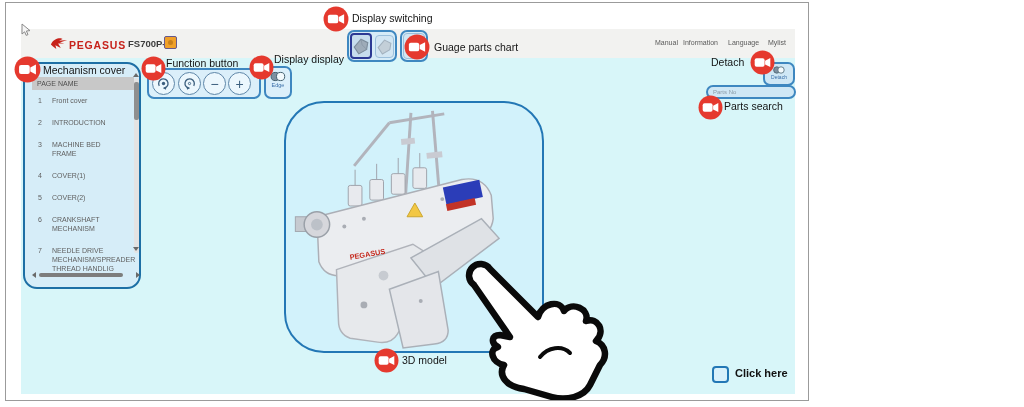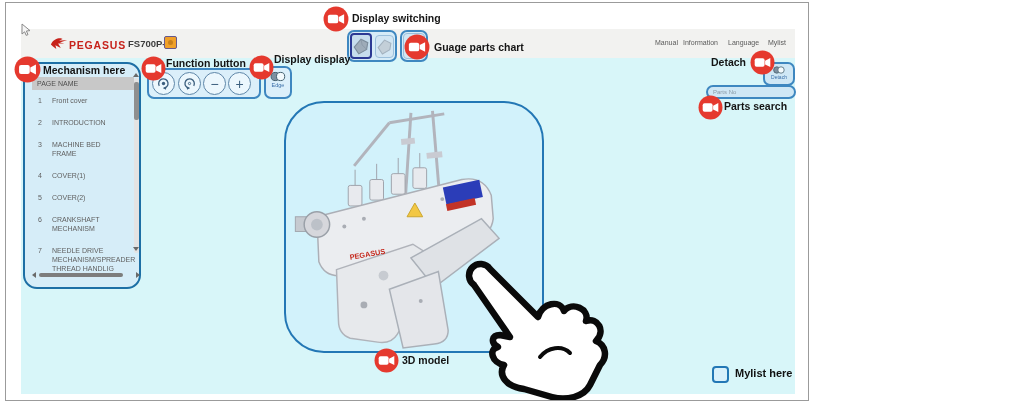--- a/index.html
+++ b/index.html
@@ -17,21 +17,21 @@
   #gauge-mini-btn i { position:absolute; left:3px; top:3px; width:5px; height:5px; background:#c87f1a; border-radius:50%; }
 
   .menu-item { top:36px; font-size:7px; color:#5a5a5a; cursor:pointer; }
 
   .blue-group { border:2px solid #3e87c0; border-radius:7px; background:#d6ecf8; }
   .disp-btn { border-radius:4px; overflow:hidden; }
   .disp-sel { border:2px solid #2b3a94; background:#c6dded; }
   .disp-nrm { border:1px solid #9cc0dc; background:#d2e6f3; }
 
   .callout-icon { width:26px; height:26px; z-index:30; }
-  .callout-label { font-size:10.5px; font-weight:bold; color:#141414; z-index:30; white-space:nowrap; }
+  .callout-label { font-size:10.5px; font-weight:normal; color:#141414; z-index:30; white-space:nowrap; }
 
   .fn-circle { top:69px; width:23px; height:23px; border:1.5px solid #5e86a8; border-radius:50%; background:#ecf7fd;
                display:flex; align-items:center; justify-content:center; color:#3c5f7e; font-size:14px; line-height:1; cursor:pointer; }
 
   .tool-sub { font-size:5.5px; color:#3a6ea8; text-align:center; }
 
   #mech-panel { left:17px; top:59px; width:118px; height:227px; border:2.5px solid #1d6fa5; border-radius:14px; background:#d6edf8; }
   #mech-header { left:26px; top:74px; width:102px; height:13px; background:#c8c8c8; font-size:7px; color:#4e4e4e; line-height:13px; }
   #mech-header .pg { display:inline-block; margin-left:5px; width:21px; }
   #mech-rows { left:26px; top:93px; width:101px; }
@@ -175,21 +175,21 @@
   <span class="abs callout-label" style="left:268px;top:50px;">Display display</span>
 
   <div class="abs" id="mech-panel"></div>
   <span class="abs cam callout-icon" style="left:8px;top:53px;width:27px;height:27px;">
         <svg viewBox="0 0 24 24" width="100%" height="100%">
           <circle cx="12" cy="12" r="11.5" fill="#e5392e"></circle>
           <rect x="4.5" y="8" width="9.5" height="8" rx="1.8" fill="#fff"></rect>
           <path d="M14.5 10.2 L19.5 7.6 L19.5 16.4 L14.5 13.8 Z" fill="#fff"></path>
         </svg>
       </span>
-  <span class="abs callout-label" style="left:37px;top:61px;">Mechanism here</span>
+  <span class="abs callout-label" style="left:37px;top:61px;">Mechanism cover</span>
 
   <div class="abs" id="mech-header">
     <span class="pg">PAGE</span><span>NAME</span>
   </div>
   <div class="abs" id="mech-rows">
         <div class="mech-row"><span class="mech-page">1</span><span class="mech-name">Front cover</span></div>
         <div class="mech-row"><span class="mech-page">2</span><span class="mech-name">INTRODUCTION</span></div>
         <div class="mech-row"><span class="mech-page">3</span><span class="mech-name">MACHINE BED FRAME</span></div>
         <div class="mech-row"><span class="mech-page">4</span><span class="mech-name">COVER(1)</span></div>
         <div class="mech-row"><span class="mech-page">5</span><span class="mech-name">COVER(2)</span></div>
@@ -296,16 +296,16 @@
   <span class="abs callout-label" style="left:396px;top:351px;">3D model</span>
 
   <span class="abs" style="left:446px;top:256px;width:170px;height:142px;z-index:40;">
     <svg viewBox="0 0 170 142" width="170" height="142">
       <path d="M22,26 A11.5,11.5 0 1 1 38,10 L86,58 C90,44 108,40 112,52 C120,42 138,50 134,62 C146,58 154,72 144,82 C154,86 156,98 148,106 L138,126 C132,138 114,142 100,138 L72,130 C54,128 46,116 52,106 C40,104 36,90 46,88 C38,84 40,76 48,76 L58,78 Z" fill="#ffffff" stroke="#0a0a0a" stroke-width="6.5" stroke-linejoin="round"></path>
       <path d="M88,98 C96,88 110,86 118,94" fill="none" stroke="#0a0a0a" stroke-width="4" stroke-linecap="round"></path>
     </svg>
   </span>
 
   <div class="abs" id="click-box"></div>
-  <span class="abs" id="click-label">Mylist here</span>
+  <span class="abs" id="click-label">Click here</span>
 
 </div>
 </div>
 
 </body></html>

